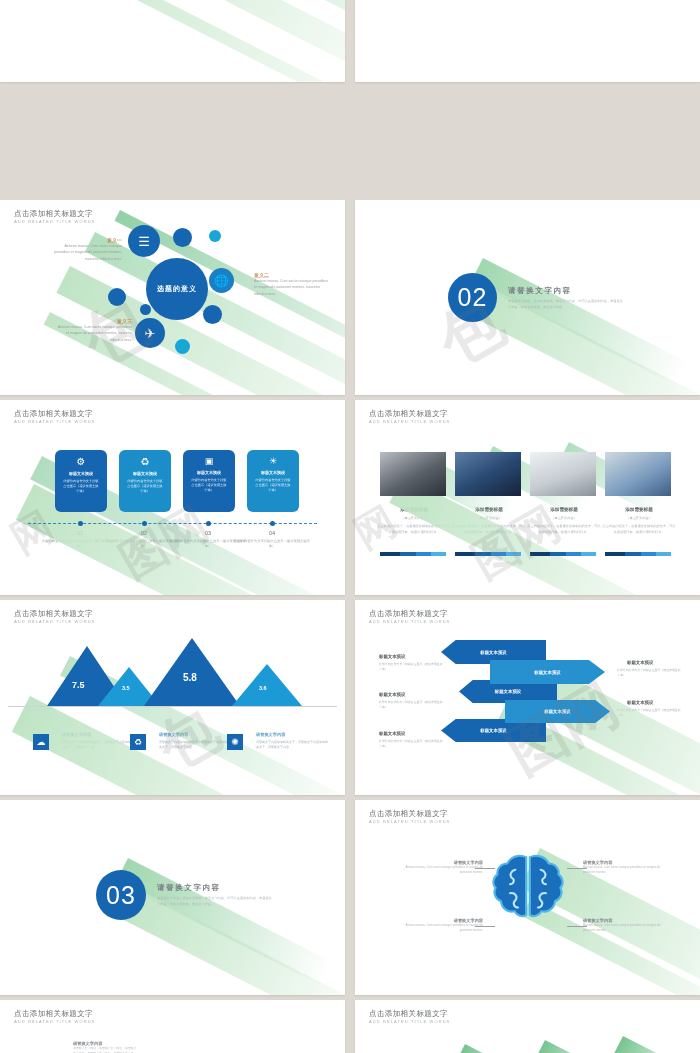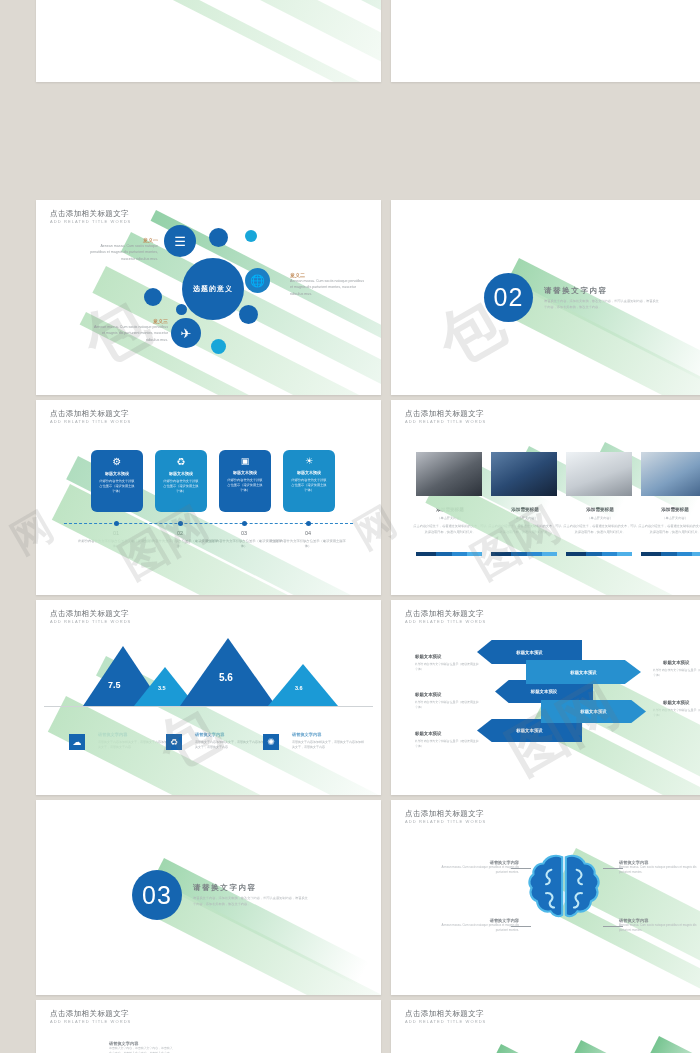--- a/index.html
+++ b/index.html
@@ -10,21 +10,20 @@
     overflow:hidden;position:relative;
   }
   .gallery{
     position:absolute;inset:0;
     display:grid;
     grid-template-columns:345px 345px;
     grid-template-rows:repeat(6,195px);
     column-gap:10px;row-gap:5px;
     padding:0 0 0 0;
     box-sizing:border-box;
-    margin-left:36px;
   }
   .slide{
     background:#fff;
     position:relative;
     overflow:hidden;
     box-shadow:0 1px 2px rgba(0,0,0,.10);
     box-sizing:border-box;
   }
   
   .r0{margin-top:-113px;height:195px;}
@@ -279,21 +278,21 @@
 
     <div class="baseline"></div>
 
     <div class="mtn" style="left:47px;top:46px;border-left:40px solid transparent;border-right:40px solid transparent;border-bottom:60px solid #1565b0;"></div>
     <div class="mval" style="left:72px;top:80px;font-size:9px;">7.5</div>
 
     <div class="mtn" style="left:98px;top:67px;border-left:31px solid transparent;border-right:31px solid transparent;border-bottom:39px solid #1b9ad6;"></div>
     <div class="mval" style="left:122px;top:85px;font-size:5.5px;">3.5</div>
 
     <div class="mtn" style="left:144px;top:38px;border-left:48px solid transparent;border-right:48px solid transparent;border-bottom:68px solid #1565b0;"></div>
-    <div class="mval" style="left:183px;top:72px;font-size:10px;">5.6</div>
+    <div class="mval" style="left:183px;top:72px;font-size:10px;">5.8</div>
 
     <div class="mtn" style="left:232px;top:64px;border-left:35px solid transparent;border-right:35px solid transparent;border-bottom:42px solid #1b9ad6;"></div>
     <div class="mval" style="left:259px;top:85px;font-size:5.5px;">3.6</div>
 
     <div class="sqi blue" style="left:33px;top:134px;">☁</div>
     <div class="leg-h" style="left:62px;top:132px;">请替换文字内容</div>
     <div class="leg-b" style="left:62px;top:140px;">请替换文字内容添加相关文字，请替换文字内容添加相关文字，请替换文字内容</div>
 
     <div class="sqi blue" style="left:130px;top:134px;">♻</div>
     <div class="leg-h" style="left:159px;top:132px;">请替换文字内容</div>

